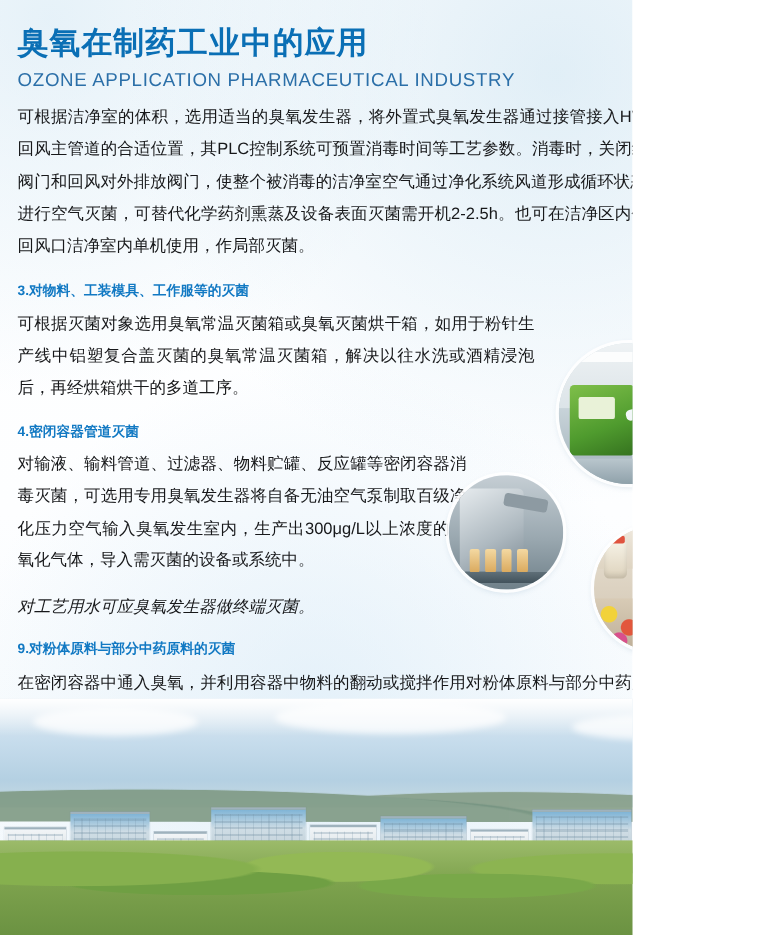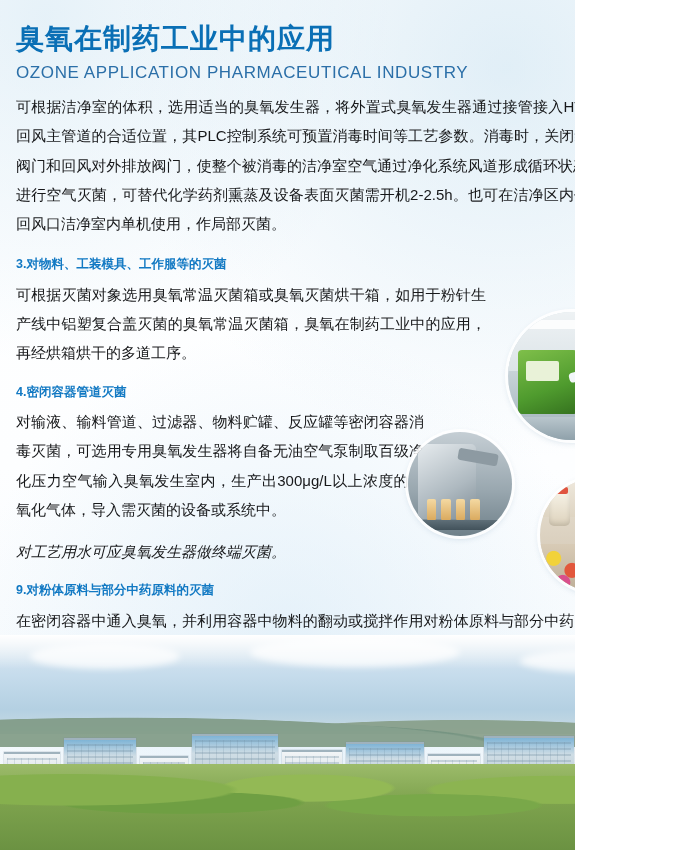--- a/index.html
+++ b/index.html
@@ -288,21 +288,21 @@
 
   <div class="content">
 
     <div class="section sec-1">
       <p class="sec-body">可根据洁净室的体积，选用适当的臭氧发生器，将外置式臭氧发生器通过接管接入HVAC系统的送、回风主管道的合适位置，其PLC控制系统可预置消毒时间等工艺参数。消毒时，关闭约90%新风进口阀门和回风对外排放阀门，使整个被消毒的洁净室空气通过净化系统风道形成循环状态。每日开机1h进行空气灭菌，可替代化学药剂熏蒸及设备表面灭菌需开机2-2.5h。也可在洁净区内任何一个具有送回风口洁净室内单机使用，作局部灭菌。</p>
     </div>
 
 
     <div class="section sec-3">
       <p class="sec-head">3.对物料、工装模具、工作服等的灭菌</p>
-      <p class="sec-body">可根据灭菌对象选用臭氧常温灭菌箱或臭氧灭菌烘干箱，如用于粉针生产线中铝塑复合盖灭菌的臭氧常温灭菌箱，臭氧在制药工业中的应用，再经烘箱烘干的多道工序。</p>
+      <p class="sec-body">可根据灭菌对象选用臭氧常温灭菌箱或臭氧灭菌烘干箱，如用于粉针生产线中铝塑复合盖灭菌的臭氧常温灭菌箱，解决以往水洗或酒精浸泡后，再经烘箱烘干的多道工序。</p>
     </div>
 
     <div class="section sec-4">
       <p class="sec-head">4.密闭容器管道灭菌</p>
       <p class="sec-body">对输液、输料管道、过滤器、物料贮罐、反应罐等密闭容器消毒灭菌，可选用专用臭氧发生器将自备无油空气泵制取百级净化压力空气输入臭氧发生室内，生产出300μg/L以上浓度的臭氧化气体，导入需灭菌的设备或系统中。</p>
     </div>
 
     <div class="section sec-5">
       <p class="sec-body">对工艺用水可应臭氧发生器做终端灭菌。</p>
     </div>

